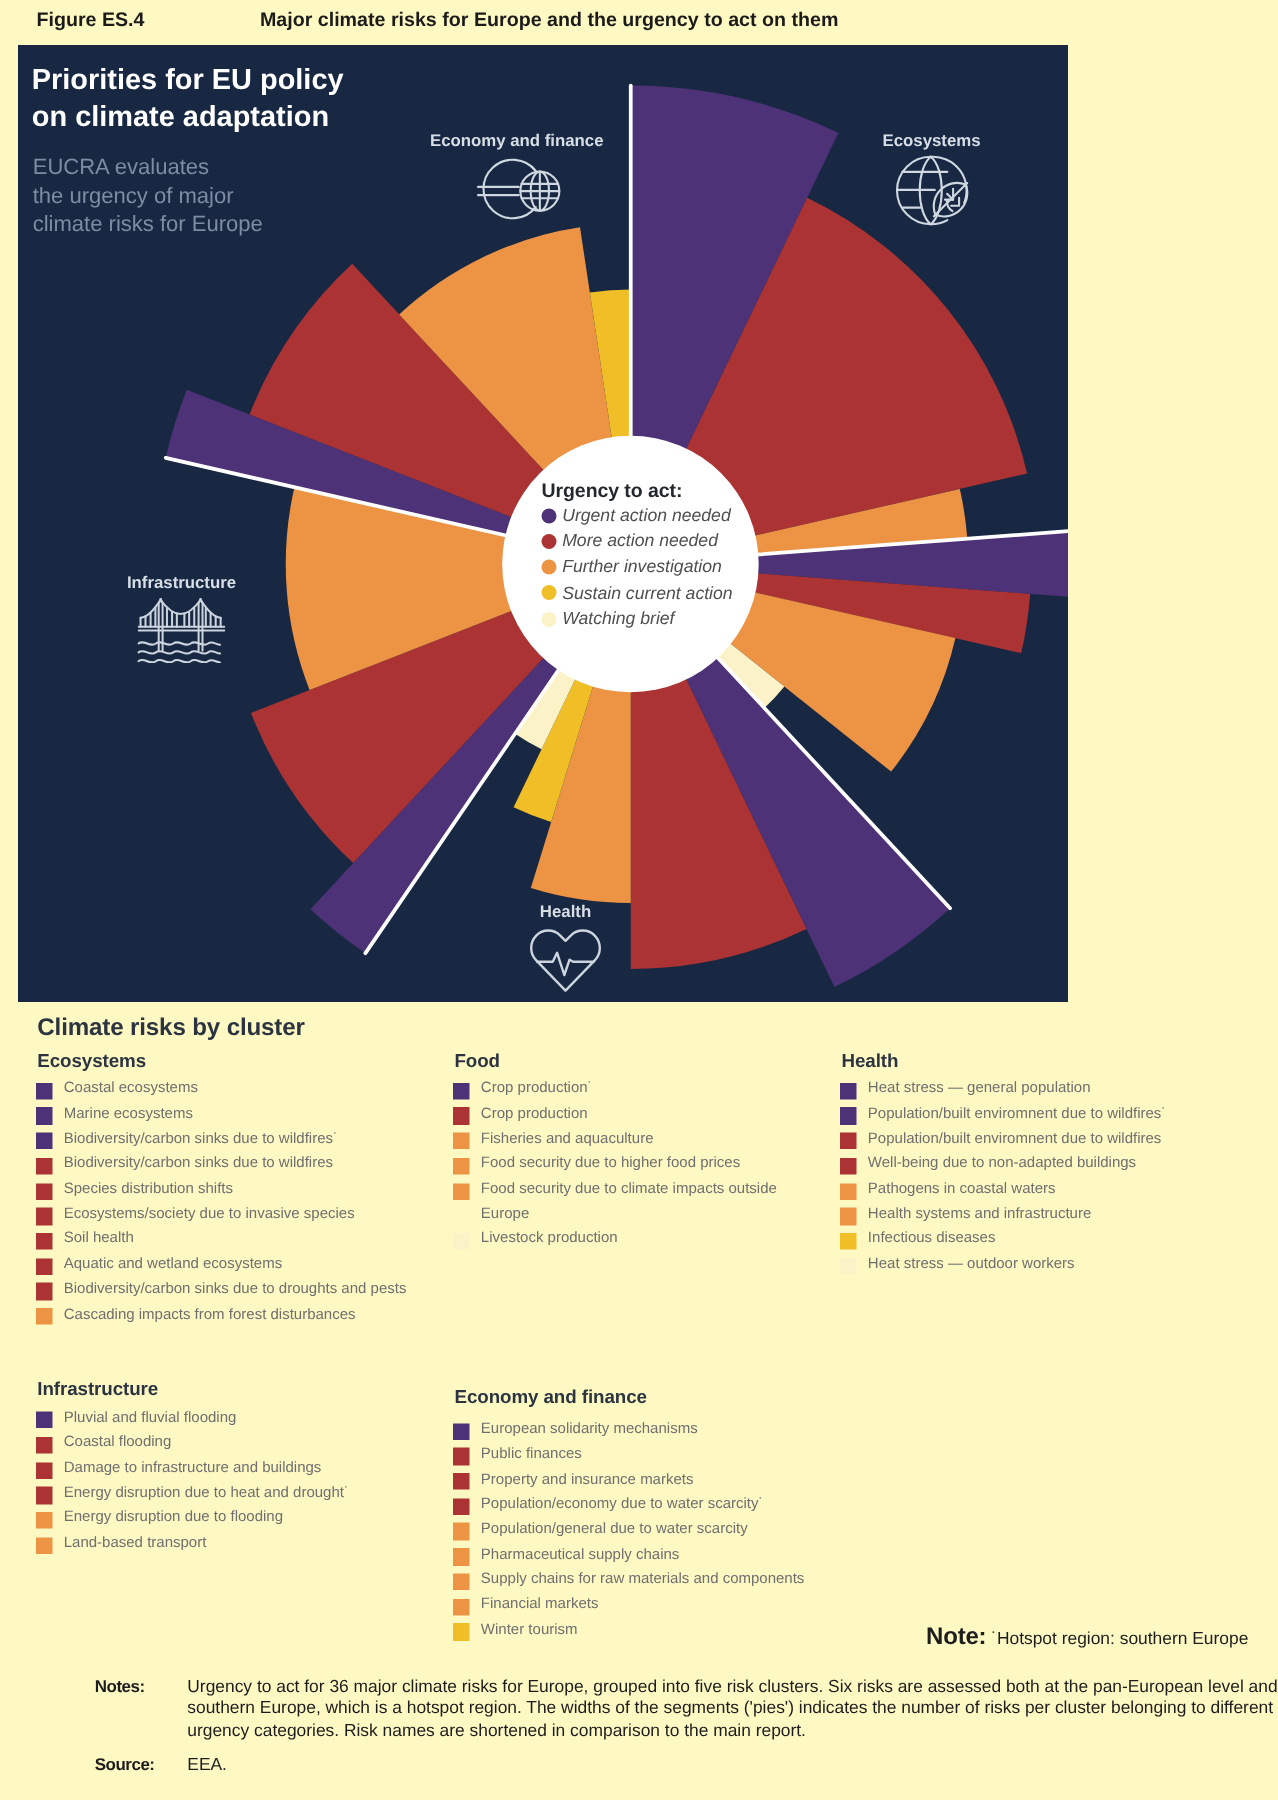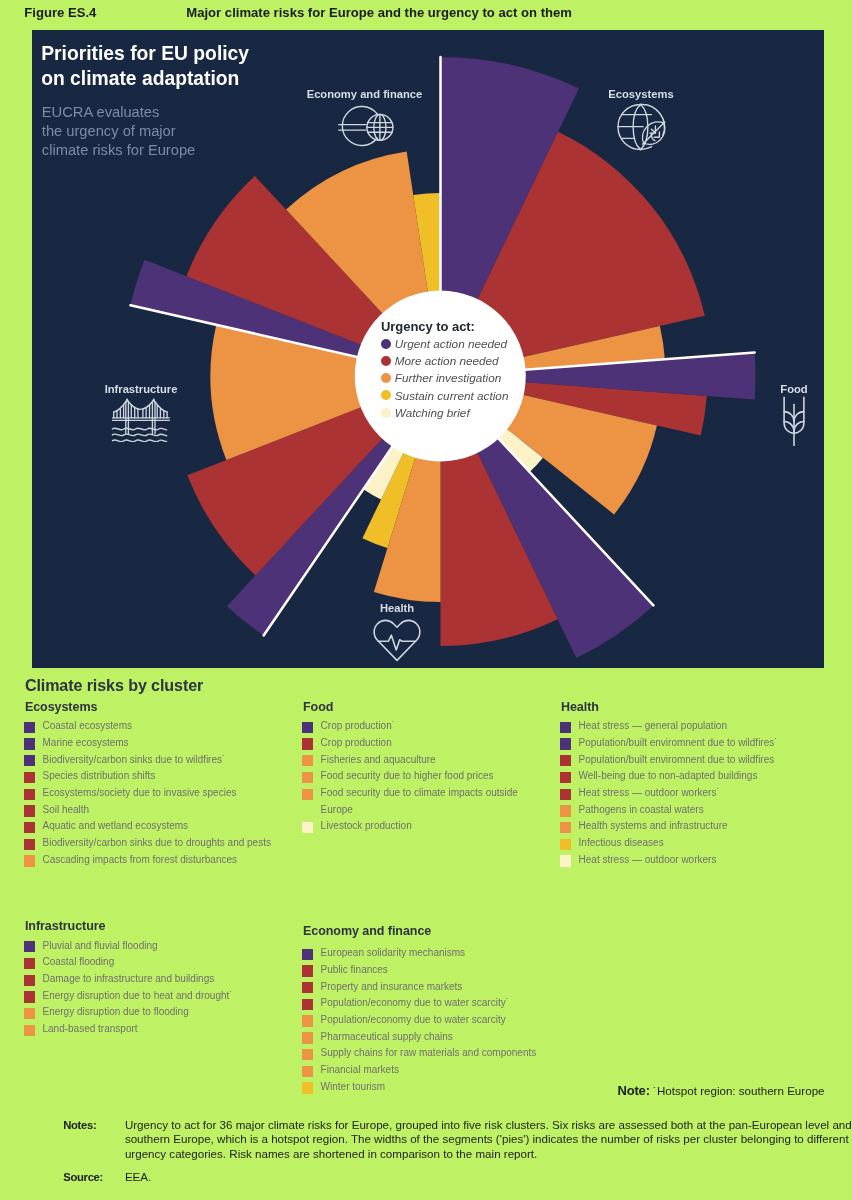--- a/index.html
+++ b/index.html
@@ -1,39 +1,39 @@
 <!DOCTYPE html>
 <html><head>
 <meta charset="utf-8">
 <title>Figure ES.4</title>
 <style>
   html,body{margin:0;padding:0;background:#fff;}
   body{width:852px;height:1200px;font-family:"Liberation Sans",sans-serif;color:#1b1b1b;}
-  .page{position:relative;width:852px;height:1200px;overflow:hidden;background:#bef264;}
+  .page{position:relative;width:852px;height:1200px;overflow:hidden;background:#fef9c3;}
 
   .fig-header{position:absolute;left:24.3px;top:5px;font-size:13.1px;font-weight:bold;letter-spacing:0;white-space:nowrap;}
   .fig-num{position:absolute;left:0;top:0;}
-  .fig-title{position:absolute;left:114px;top:0;padding-left:48px;}
-
-  .panel{position:absolute;left:32px;top:30px;width:792px;height:638px;background:#182843;overflow:hidden;}
+  .fig-title{position:absolute;left:101px;top:0;padding-left:48px;}
+
+  .panel{position:absolute;left:12px;top:30px;width:700px;height:638px;background:#182843;overflow:hidden;}
   svg.wheel{position:absolute;left:0;top:0;}
   .panel-title{position:absolute;left:9.2px;top:11px;font-size:19.3px;font-weight:bold;color:#ffffff;line-height:25.4px;letter-spacing:0;}
   .panel-sub{position:absolute;left:9.8px;top:72.8px;font-size:14.7px;color:#7d8ca2;line-height:19.2px;letter-spacing:0;}
 
   .clabel{position:absolute;color:#d7dee6;font-size:11.2px;font-weight:bold;letter-spacing:0;transform:translateX(-50%);white-space:nowrap;}
   .cicon{position:absolute;transform:translateX(-50%);}
 
   .lower{position:absolute;left:24.9px;top:676px;width:819px;}
   .lower-title{position:absolute;left:0;top:0;font-size:16.1px;font-weight:bold;color:#2b3440;letter-spacing:-.1px;margin:0;}
   .cblock{position:absolute;}
   .cblock h3{font-size:12.5px;font-weight:bold;color:#2b3440;margin:0 0 5.6px 0;letter-spacing:-.05px;height:13px;}
   .risk{position:relative;font-size:10px;color:#6f6f6f;line-height:16.7px;padding-left:17.6px;}
   .sw{position:absolute;left:-0.8px;top:3.5px;width:11.2px;height:11.4px;}
   .hs-note{position:absolute;font-size:11.6px;color:#1d1d1d;white-space:nowrap;}
-  .hs-note b{font-weight:bold;font-size:13px;letter-spacing:-.15px;}
+  .hs-note b{font-weight:bold;font-size:16px;letter-spacing:-.15px;}
 
   .footer{position:absolute;left:24.2px;top:1118px;width:814px;font-size:11.6px;line-height:14.3px;color:#1d1d1d;margin-left:39px;}
   .nrow{position:relative;padding-left:61.7px;margin-bottom:0;}
   .nlabel{position:absolute;left:0;top:0;font-weight:bold;font-size:11.3px;letter-spacing:-.32px;}
   .nbody{display:block;}
   .lg-title{font-size:13.0px;font-weight:bold;color:#23282f;margin:0;letter-spacing:-.05px;height:16px;}
   .lg-item{display:flex;align-items:center;height:17.25px;}
   .lg-dot{width:10.2px;height:10.2px;border-radius:50%;flex:0 0 10.2px;margin-right:3.6px;}
   .lg-lab{font-size:11.75px;color:#4f4f4f;line-height:1;white-space:nowrap;font-style:italic;}
   #centerlegend{position:absolute;left:349px;top:289px;width:175px;}
@@ -188,20 +188,21 @@
   </div>
 
   <div class="lower">
     <h2 class="lower-title">Climate risks by cluster</h2>
     <div id="clusterblocks">
         <div class="cblock" style="left: 0px; top: 23.6px; width: 254px;">
           <h3>Ecosystems</h3>
           <div class="risk"><span class="sw" style="background:#4E3277"></span><span>Coastal ecosystems</span></div>
           <div class="risk"><span class="sw" style="background:#4E3277"></span><span>Marine ecosystems</span></div>
           <div class="risk"><span class="sw" style="background:#4E3277"></span><span>Biodiversity/carbon sinks due to wildfires˙</span></div>
+          <div class="risk"><span class="sw" style="background:#AB3334"></span><span>Biodiversity/carbon sinks due to wildfires</span></div>
           <div class="risk"><span class="sw" style="background:#AB3334"></span><span>Species distribution shifts</span></div>
           <div class="risk"><span class="sw" style="background:#AB3334"></span><span>Ecosystems/society due to invasive species</span></div>
           <div class="risk"><span class="sw" style="background:#AB3334"></span><span>Soil health</span></div>
           <div class="risk"><span class="sw" style="background:#AB3334"></span><span>Aquatic and wetland ecosystems</span></div>
           <div class="risk"><span class="sw" style="background:#AB3334"></span><span>Biodiversity/carbon sinks due to droughts and pests</span></div>
           <div class="risk"><span class="sw" style="background:#ED9344"></span><span>Cascading impacts from forest disturbances</span></div>
         </div>
         <div class="cblock" style="left: 278.1px; top: 23.6px; width: 233px;">
           <h3>Food</h3>
           <div class="risk"><span class="sw" style="background:#4E3277"></span><span>Crop production˙</span></div>
@@ -210,42 +211,41 @@
           <div class="risk"><span class="sw" style="background:#ED9344"></span><span>Food security due to higher food prices</span></div>
           <div class="risk"><span class="sw" style="background:#ED9344"></span><span>Food security due to climate impacts outside Europe</span></div>
           <div class="risk"><span class="sw" style="background:#FCF2C8"></span><span>Livestock production</span></div>
         </div>
         <div class="cblock" style="left: 536.1px; top: 23.6px; width: 258px;">
           <h3>Health</h3>
           <div class="risk"><span class="sw" style="background:#4E3277"></span><span>Heat stress — general population</span></div>
           <div class="risk"><span class="sw" style="background:#4E3277"></span><span>Population/built enviromnent due to wildfires˙</span></div>
           <div class="risk"><span class="sw" style="background:#AB3334"></span><span>Population/built enviromnent due to wildfires</span></div>
           <div class="risk"><span class="sw" style="background:#AB3334"></span><span>Well-being due to non-adapted buildings</span></div>
-          <div class="risk"><span class="sw" style="background:#AB3334"></span><span>Heat stress — outdoor workers˙</span></div>
           <div class="risk"><span class="sw" style="background:#ED9344"></span><span>Pathogens in coastal waters</span></div>
           <div class="risk"><span class="sw" style="background:#ED9344"></span><span>Health systems and infrastructure</span></div>
           <div class="risk"><span class="sw" style="background:#F0BE26"></span><span>Infectious diseases</span></div>
           <div class="risk"><span class="sw" style="background:#FCF2C8"></span><span>Heat stress — outdoor workers</span></div>
         </div>
         <div class="cblock" style="left: 0px; top: 243px; width: 250px;">
           <h3>Infrastructure</h3>
           <div class="risk"><span class="sw" style="background:#4E3277"></span><span>Pluvial and fluvial flooding</span></div>
           <div class="risk"><span class="sw" style="background:#AB3334"></span><span>Coastal flooding</span></div>
           <div class="risk"><span class="sw" style="background:#AB3334"></span><span>Damage to infrastructure and buildings</span></div>
           <div class="risk"><span class="sw" style="background:#AB3334"></span><span>Energy disruption due to heat and drought˙</span></div>
           <div class="risk"><span class="sw" style="background:#ED9344"></span><span>Energy disruption due to flooding</span></div>
           <div class="risk"><span class="sw" style="background:#ED9344"></span><span>Land-based transport</span></div>
         </div>
         <div class="cblock" style="left: 278.1px; top: 247.5px; width: 280px;">
           <h3 style="margin-bottom:8.6px">Economy and finance</h3>
           <div class="risk"><span class="sw" style="background:#4E3277"></span><span>European solidarity mechanisms</span></div>
           <div class="risk"><span class="sw" style="background:#AB3334"></span><span>Public finances</span></div>
           <div class="risk"><span class="sw" style="background:#AB3334"></span><span>Property and insurance markets</span></div>
           <div class="risk"><span class="sw" style="background:#AB3334"></span><span>Population/economy due to water scarcity˙</span></div>
-          <div class="risk"><span class="sw" style="background:#ED9344"></span><span>Population/economy due to water scarcity</span></div>
+          <div class="risk"><span class="sw" style="background:#ED9344"></span><span>Population/general due to water scarcity</span></div>
           <div class="risk"><span class="sw" style="background:#ED9344"></span><span>Pharmaceutical supply chains</span></div>
           <div class="risk"><span class="sw" style="background:#ED9344"></span><span>Supply chains for raw materials and components</span></div>
           <div class="risk"><span class="sw" style="background:#ED9344"></span><span>Financial markets</span></div>
           <div class="risk"><span class="sw" style="background:#F0BE26"></span><span>Winter tourism</span></div>
         </div>
       </div>
     <div class="hs-note" style="left:592.5px;top:407px;">
       <b>Note:</b>
       <span>˙Hotspot region: southern Europe</span>
     </div>

